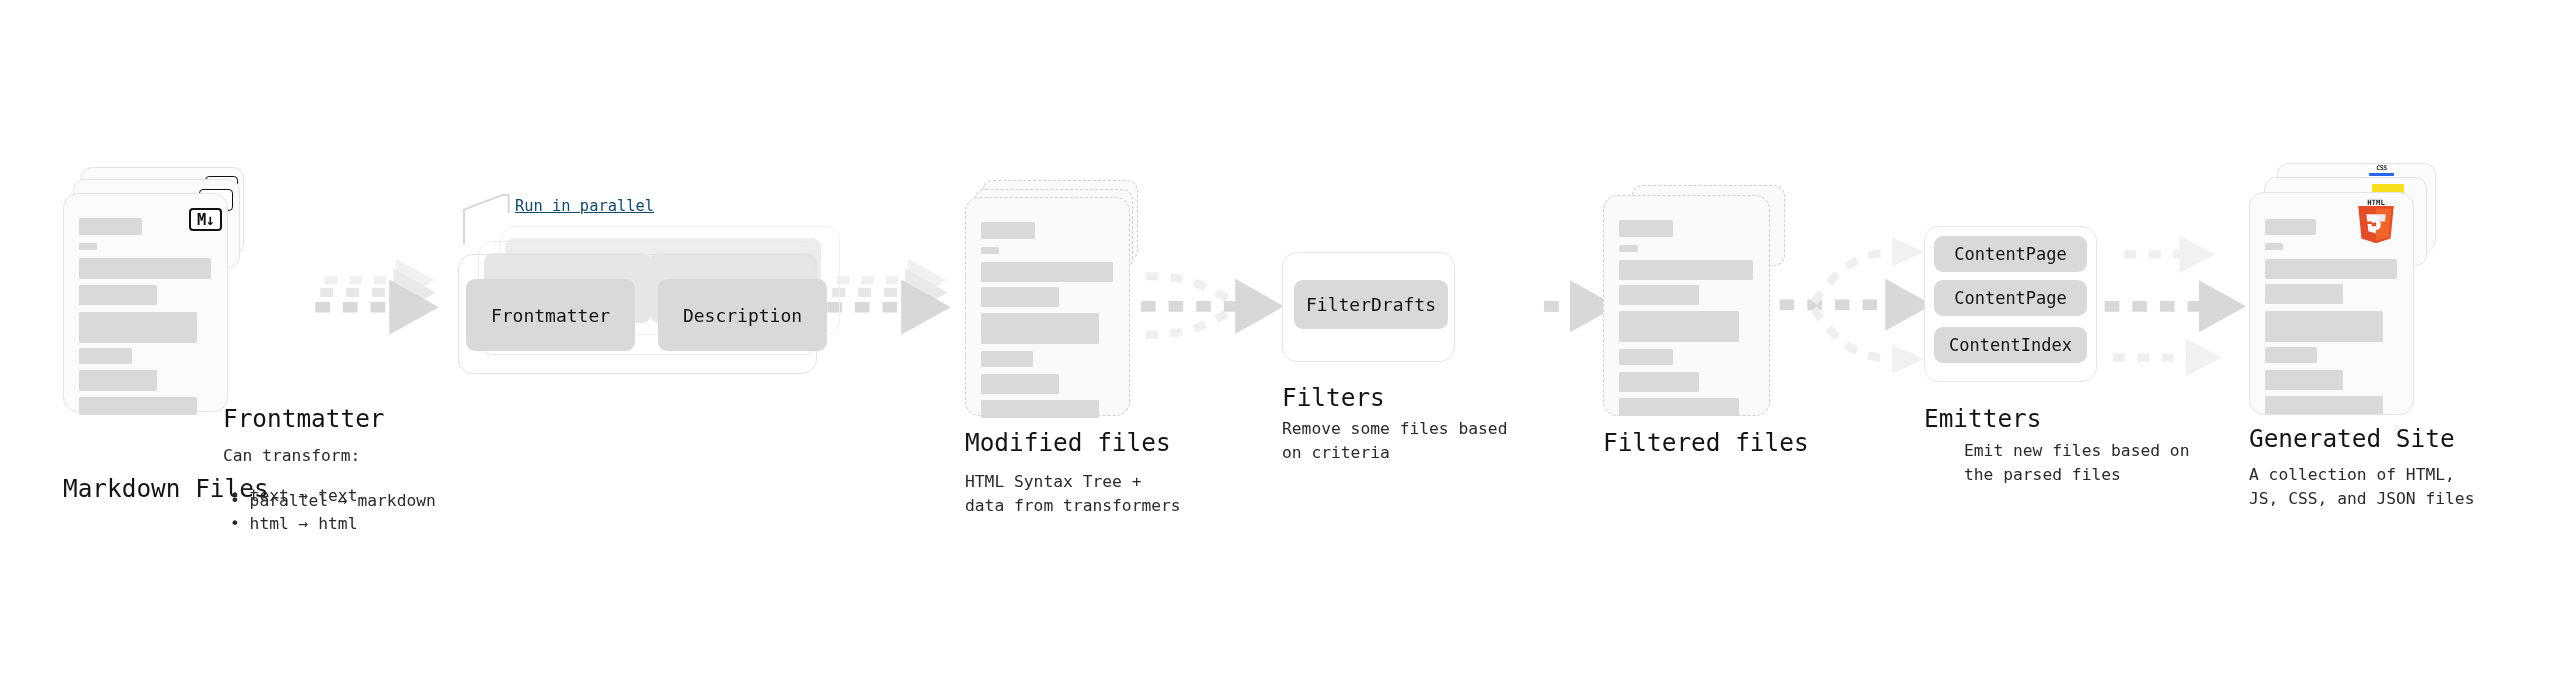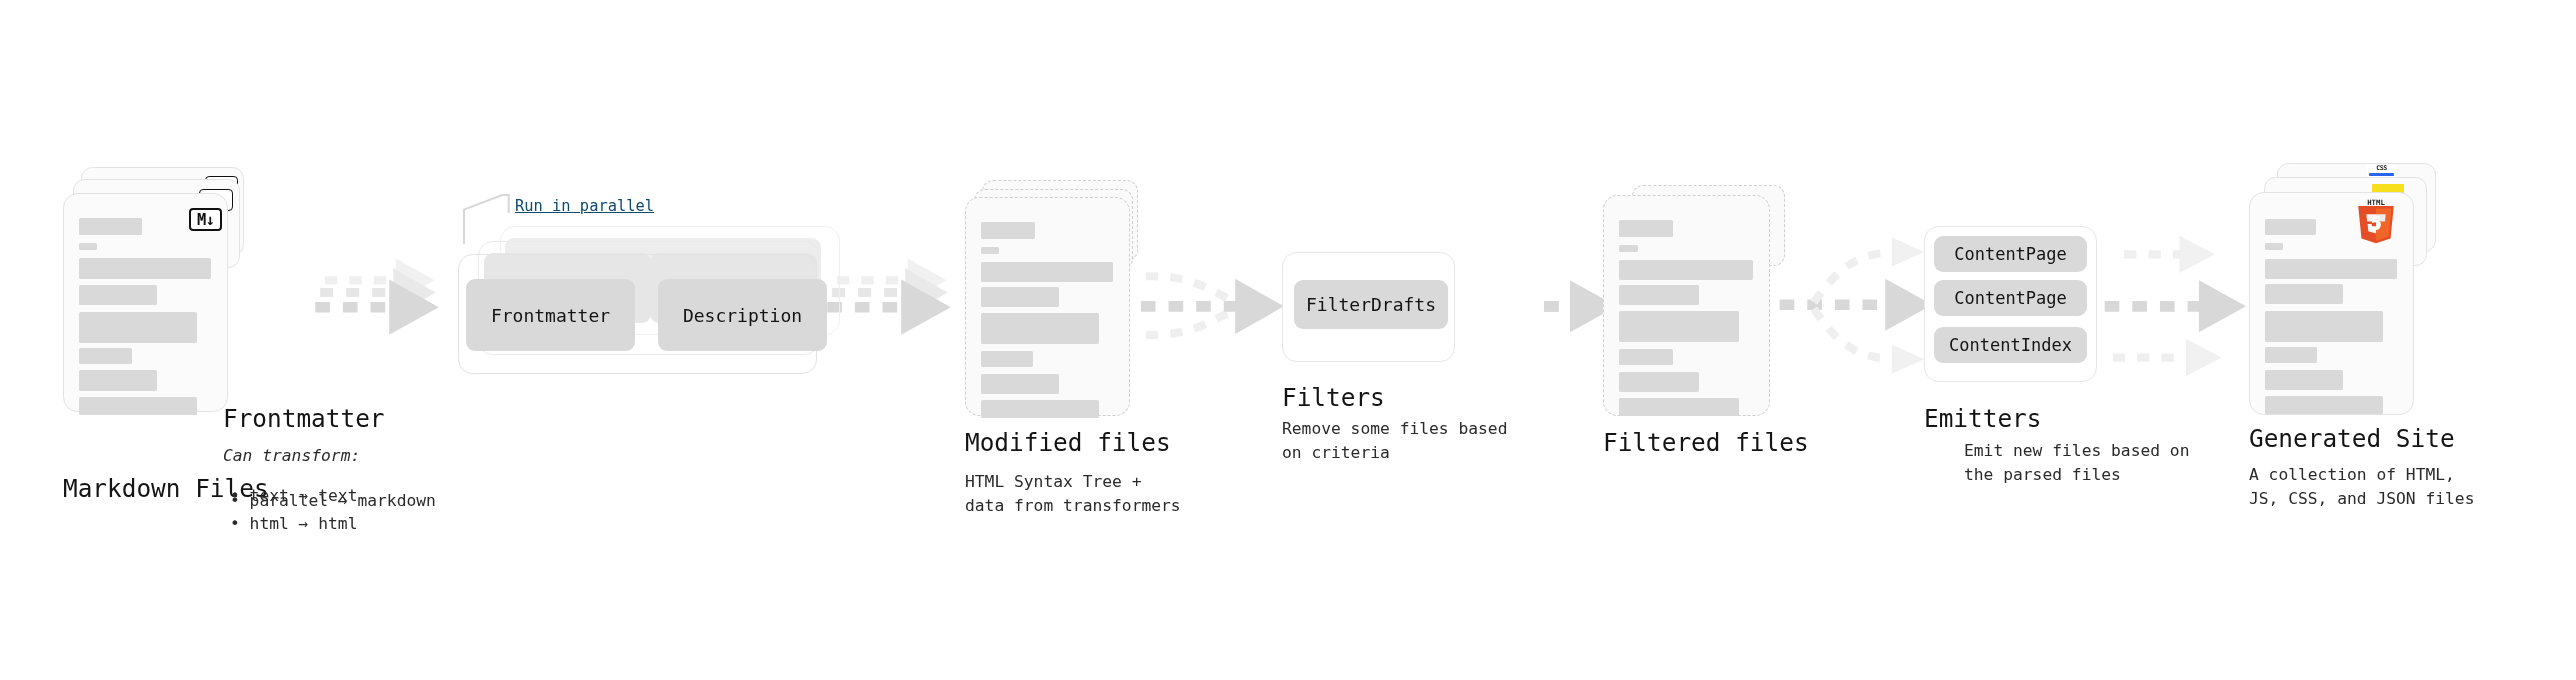--- a/index.html
+++ b/index.html
@@ -218,21 +218,21 @@
     <div class="tpanel" style="left:478px;top:241px;width:341px;height:114px;border-color:#eaeaea;"></div>
     <div class="tpill" style="left:484px;top:253px;width:167px;height:70px;background:#e6e6e6;color:#e6e6e6;">Frontmatter</div>
     <div class="tpill" style="left:650px;top:253px;width:167px;height:70px;background:#e6e6e6;color:#e6e6e6;">Description</div>
 
     <div class="tpanel" style="left:458px;top:254px;width:359px;height:120px;border-color:#e2e2e2;"></div>
     <div class="tpill" style="left:466px;top:279px;width:169px;height:72px;background:#d9d9d9;color:#141414;">Frontmatter</div>
     <div class="tpill" style="left:658px;top:279px;width:169px;height:72px;background:#d9d9d9;color:#141414;">Description</div>
 
     <div class="title" style="left:223px;top:404px;">Frontmatter</div>
 
-    <div class="sub" style="left:223px;top:444px;font-style:italic;">Can transform:</div>
+    <div class="sub" style="left:223px;top:444px;">Can transform:</div>
     <div class="sub" style="left:230px;top:484px;">• text → text</div>
     <div class="sub" style="left:230px;top:489px;">• parallel → markdown</div>
     <div class="sub" style="left:230px;top:512px;">• html → html</div>
   </div>
 
   <div>
     <div class="doccard dashed" style="left:982px;top:180px;width:156px;height:81px;border-radius:11.4px;"></div>
     <div class="doccard dashed" style="left:974px;top:189px;width:159px;height:81px;border-radius:11.4px;"></div>
     <div class="doccard dashed" style="left:965px;top:197px;width:165px;height:219px;">
       <div class="bar" style="left:14.6px;top:24.4px;width:54px;height:16.3px;"></div>

